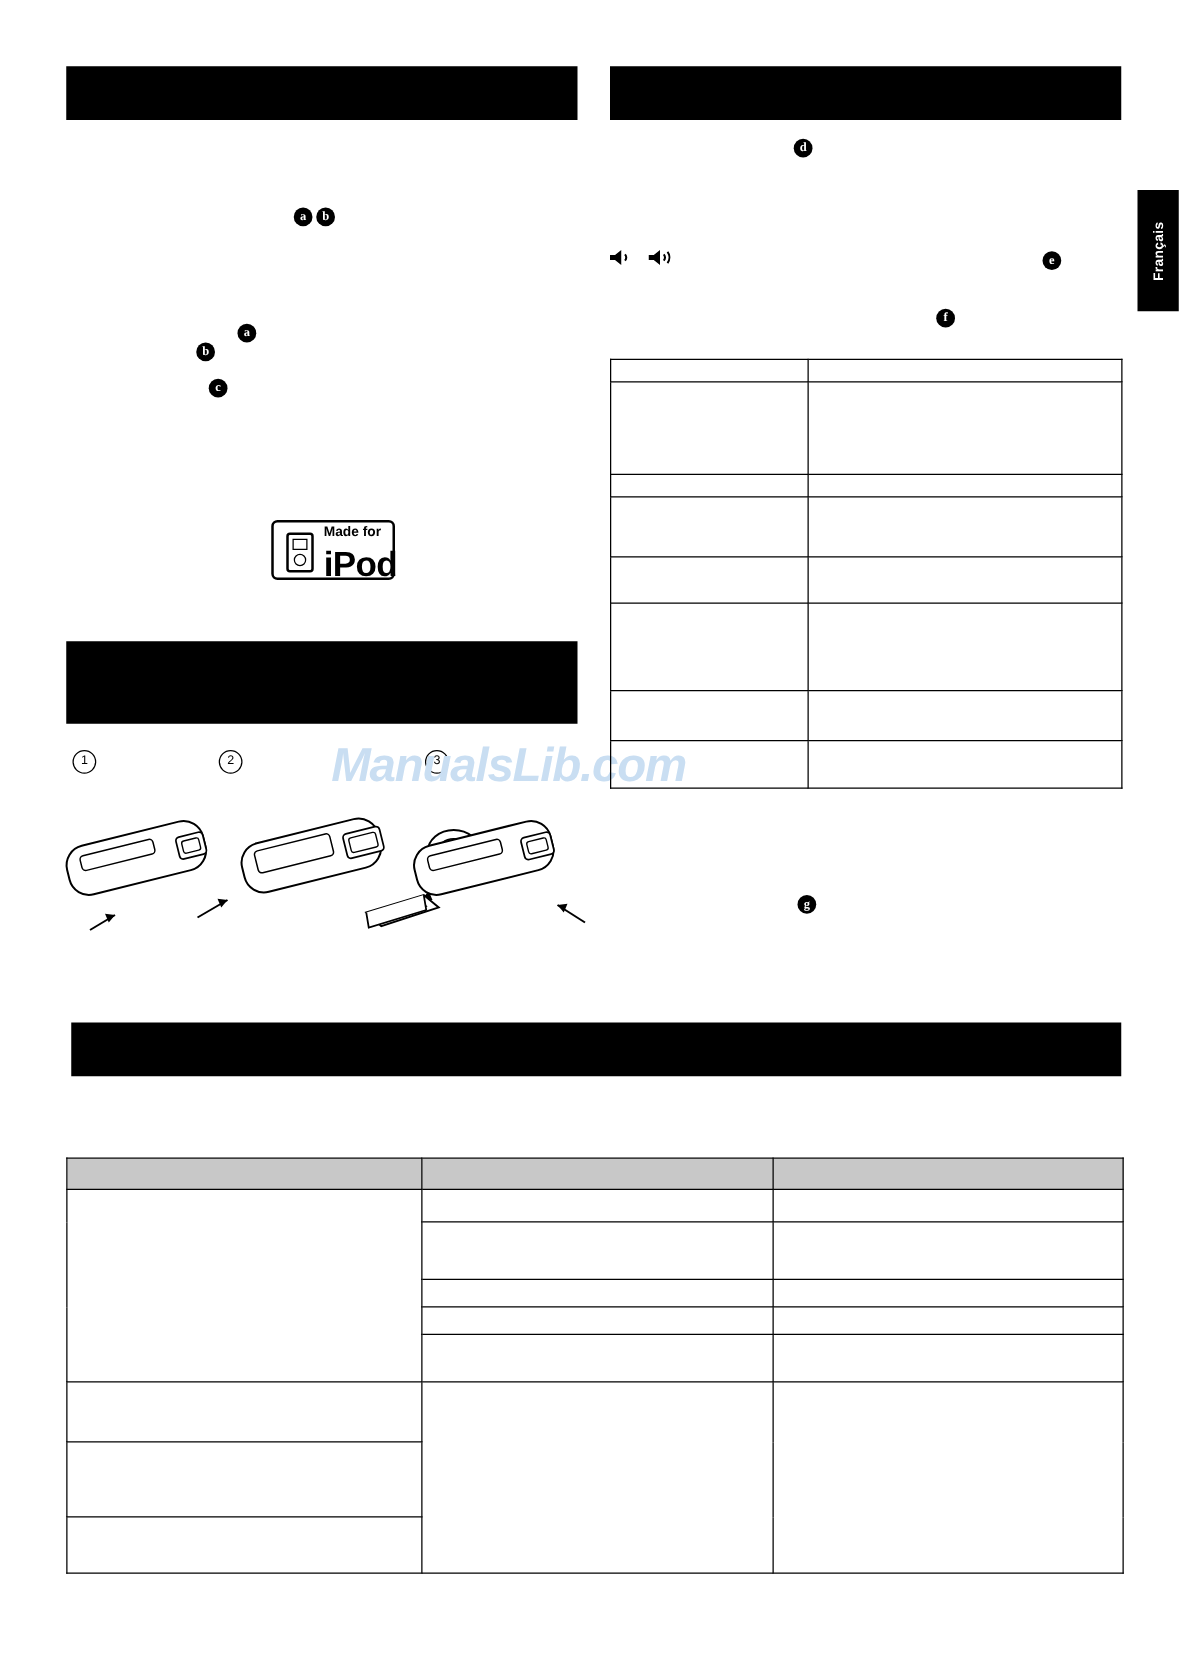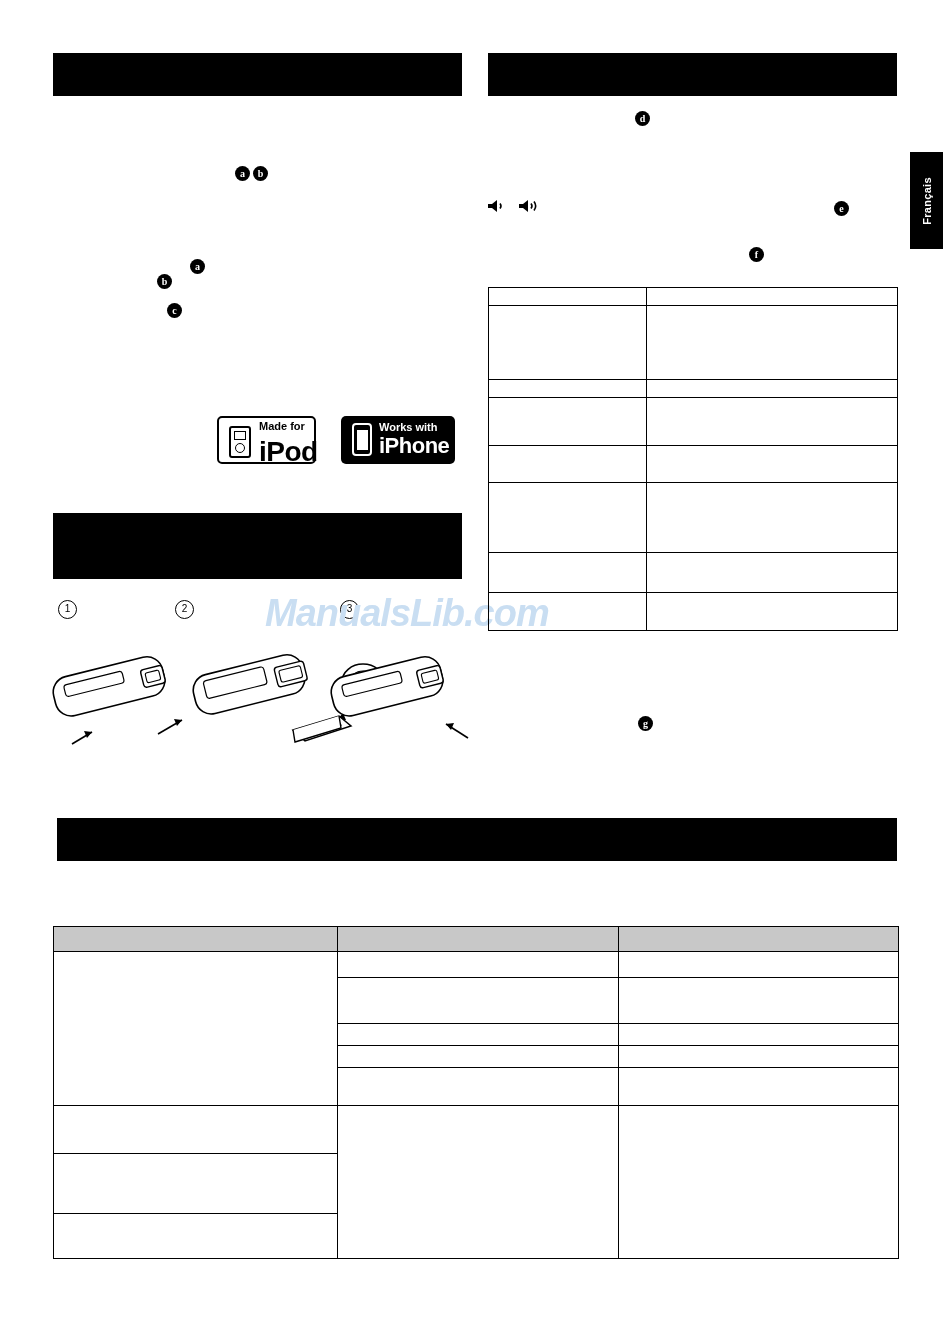--- a/index.html
+++ b/index.html
@@ -263,25 +263,20 @@
     <path d="M13 4.5 a4 4 0 0 1 0 5" stroke="#000" stroke-width="1.6" fill="none"></path>
     <path d="M16 2.5 a7.5 7.5 0 0 1 0 9" stroke="#000" stroke-width="1.6" fill="none"></path>
   </svg>
 
   <div class="badge" id="badge-ipod">
     <span class="ipod-glyph"></span>
     <span class="b-text made">Made for</span>
     <span class="b-text ipod">iPod</span>
   </div>
 
-  <div class="badge" id="badge-iphone">
-    <span class="iphone-glyph"></span>
-    <span class="b-text works">Works with</span>
-    <span class="b-text iphone">iPhone</span>
-  </div>
 
   <div id="remote-figs">
     <div class="step-num" id="sn1">1</div>
     <div class="step-num" id="sn2">2</div>
     <div class="step-num" id="sn3">3</div>
 
     <svg width="420" height="175" viewBox="0 0 420 175">
 
       <g transform="translate(0,26) rotate(-14 60 60)">
         <rect x="2" y="44" width="112" height="40" rx="16" ry="16" fill="#fff" stroke="#000" stroke-width="1.6"></rect>

